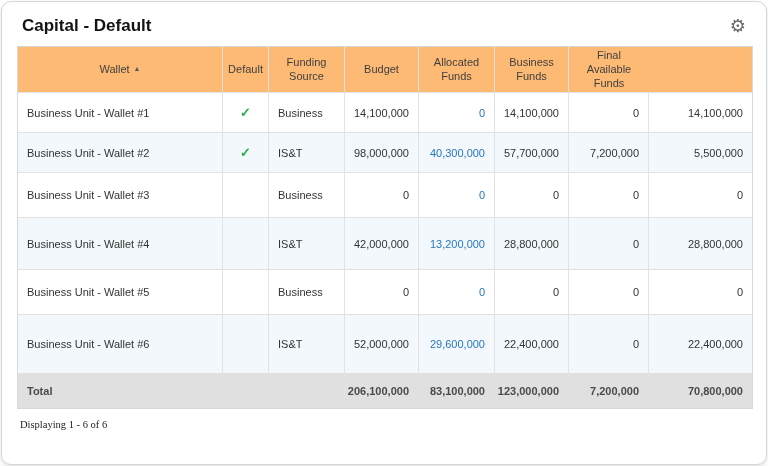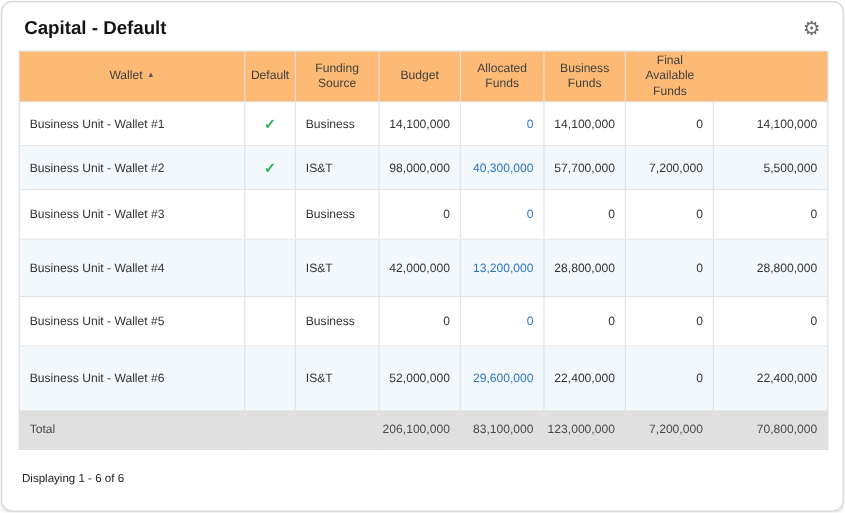--- a/index.html
+++ b/index.html
@@ -54,24 +54,24 @@
   .check { color:#2eaf4d; font-weight:bold; font-size:13px; }
   .tbody .row:nth-child(odd) { background:#ffffff; }
   .tbody .row:nth-child(even) { background:#f2f8fc; }
   .tbody .row:nth-child(1) { height:40px; }
   .tbody .row:nth-child(2) { height:40px; }
   .tbody .row:nth-child(3) { height:45px; }
   .tbody .row:nth-child(4) { height:52px; }
   .tbody .row:nth-child(5) { height:45px; }
   .tbody .row:nth-child(6) { height:58px; }
   .total-row { background:#e0e0e0; }
-  .total-row .cell { min-height:35px; color:#4a4a4a; }
+  .total-row .cell { min-height:35px; color:#4a4a4a;font-weight:bold; }
   .footer-text {
-    margin:20px 0 0 18px;
-    font-size:10.5px; color:#222;
+    margin:10px 0 0 18px;
+    font-size:10.5px; color:#222;font-family:Liberation Serif, serif;
   }
 </style>
 </head>
 <body>
 
 <div class="card">
 
   <div class="card-header">
     <div class="page-title">Capital - Default</div>
     <div class="gear">⚙</div>

